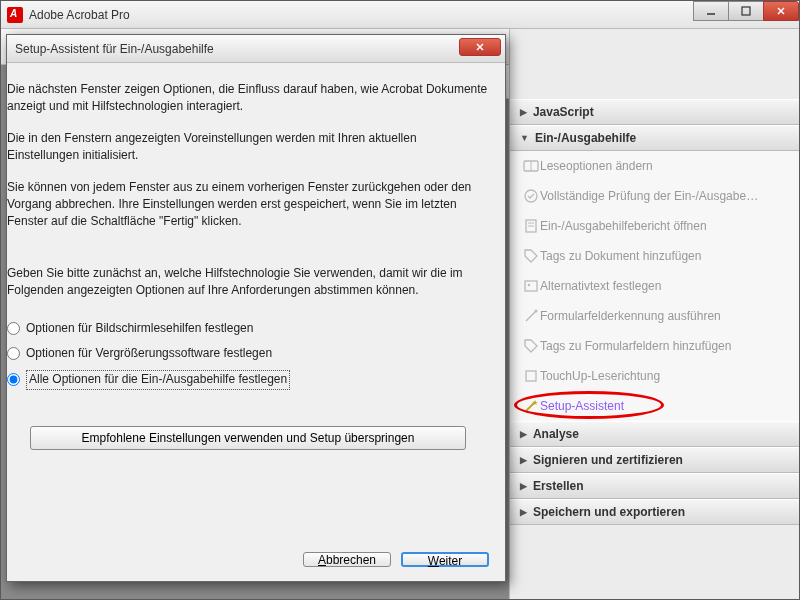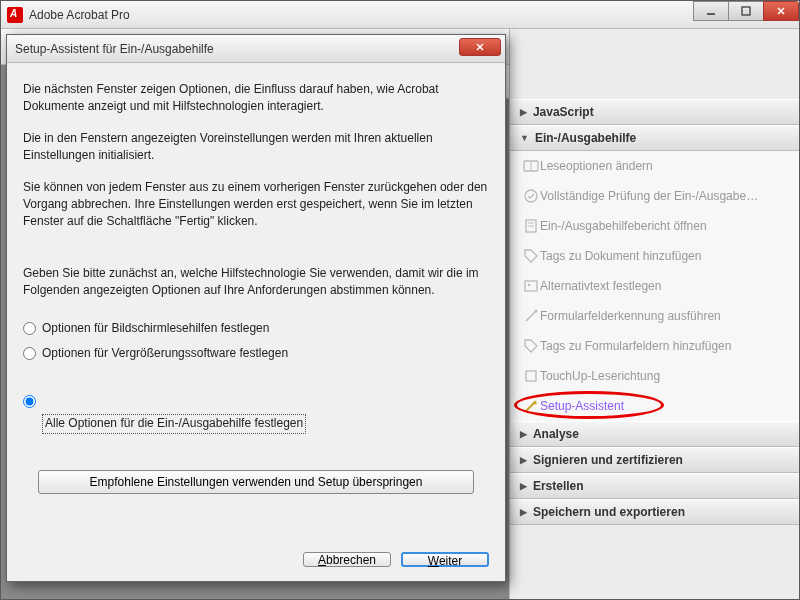--- a/index.html
+++ b/index.html
@@ -41,26 +41,26 @@
   .tool-item.enabled { color: #8b5cf6; }
   .tool-item .ticon { width: 18px; height: 18px; display: flex; align-items: center; justify-content: center; }
   .tool-item .ticon svg { width: 16px; height: 16px; }
   .highlight-oval { position: absolute; border: 3px solid #e60000; border-radius: 50%; width: 150px; height: 28px; left: 4px; top: 0px; pointer-events: none; }
 
   
   .dialog { position: absolute; left: 6px; top: 34px; width: 500px; height: 548px; background: #f0f0f0; border: 1px solid #666; box-shadow: 4px 4px 12px rgba(0,0,0,0.5); }
   .dlg-titlebar { height: 28px; background: linear-gradient(#fafafa,#dedede); display: flex; align-items: center; padding: 0 8px; border-bottom: 1px solid #bbb; position: relative; }
   .dlg-titlebar .dlg-title { font-size: 12px; color: #333; }
   .dlg-close { position: absolute; right: 4px; top: 3px; width: 42px; height: 18px; background: linear-gradient(#e56a54,#c0392b); border: 1px solid #a33; border-radius: 3px; display: flex; align-items: center; justify-content: center; color: #fff; font-size: 10px; font-weight: bold; }
-  .dlg-body { padding: 18px 16px 10px 16px; font-size: 12px; color: #222; line-height: 1.45; }
+  .dlg-body { padding: 18px 16px 10px 0; font-size: 12px; color: #222; line-height: 1.45; }
   .dlg-body p { margin-bottom: 14px; }
   .radios { margin-top: 20px; }
   .radio-row { display: flex; align-items: center; gap: 6px; margin: 8px 0; font-size: 12px; }
   .radio-row input { width: 13px; height: 13px; }
-  .radio-row.selected label { border: 1px dotted #555; padding: 0 2px; margin-top: 44px; }
+  .radio-row.selected label { border: 1px dotted #555; padding: 0 2px; }
   .big-btn { display: block; margin: 36px auto 0 auto; width: 436px; height: 24px; font-size: 12px; background: linear-gradient(#fdfdfd,#e5e5e5); border: 1px solid #888; border-radius: 3px; }
   .dlg-footer { position: absolute; bottom: 14px; right: 16px; display: flex; gap: 10px; }
   .dlg-footer button { width: 88px; height: 15px; font-size: 12px; background: linear-gradient(#fdfdfd,#e5e5e5); border: 1px solid #888; border-radius: 3px; }
   .dlg-footer button.primary { border: 2px solid #3a8de0; }
   .dlg-footer button u { text-decoration: underline; }
 </style>
 </head>
 <body>
 
 <div class="app-window">

